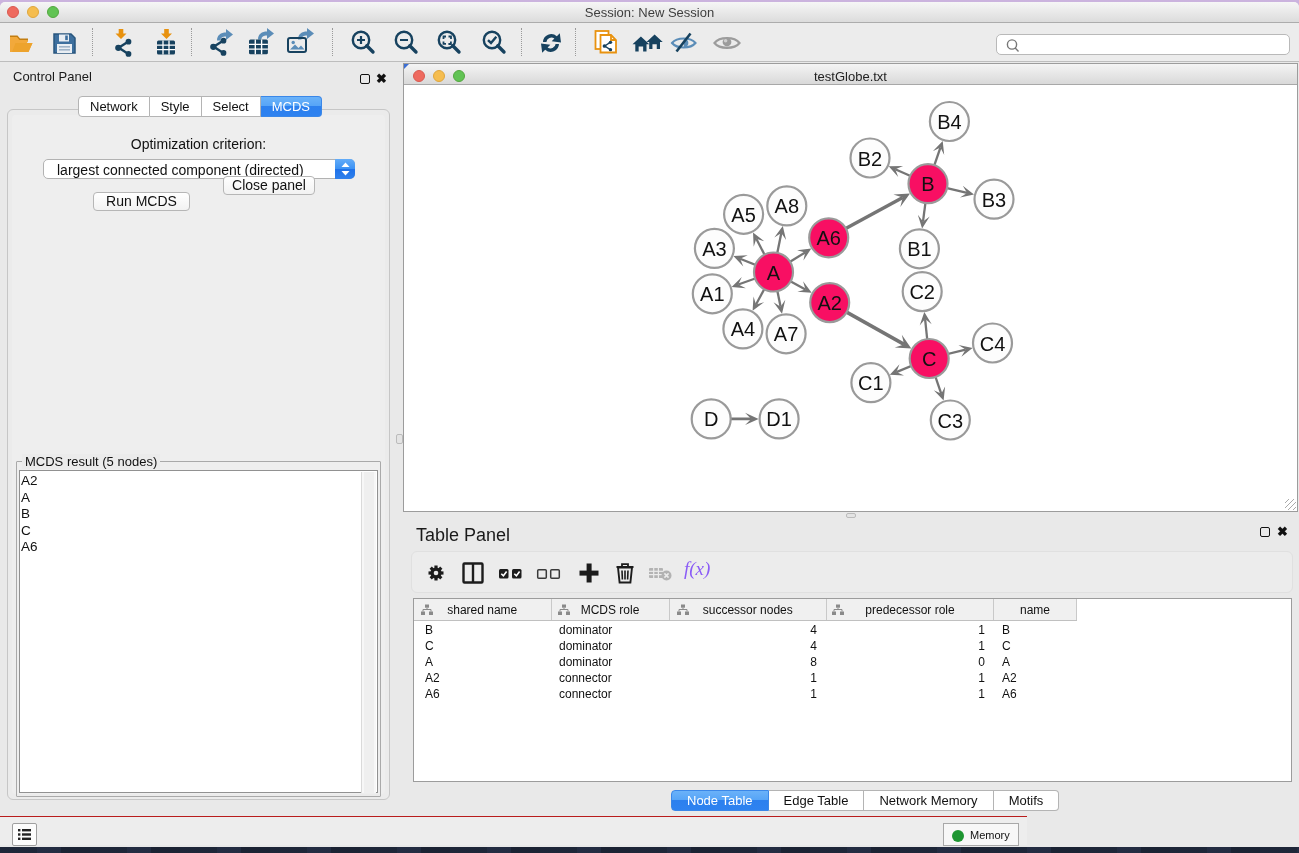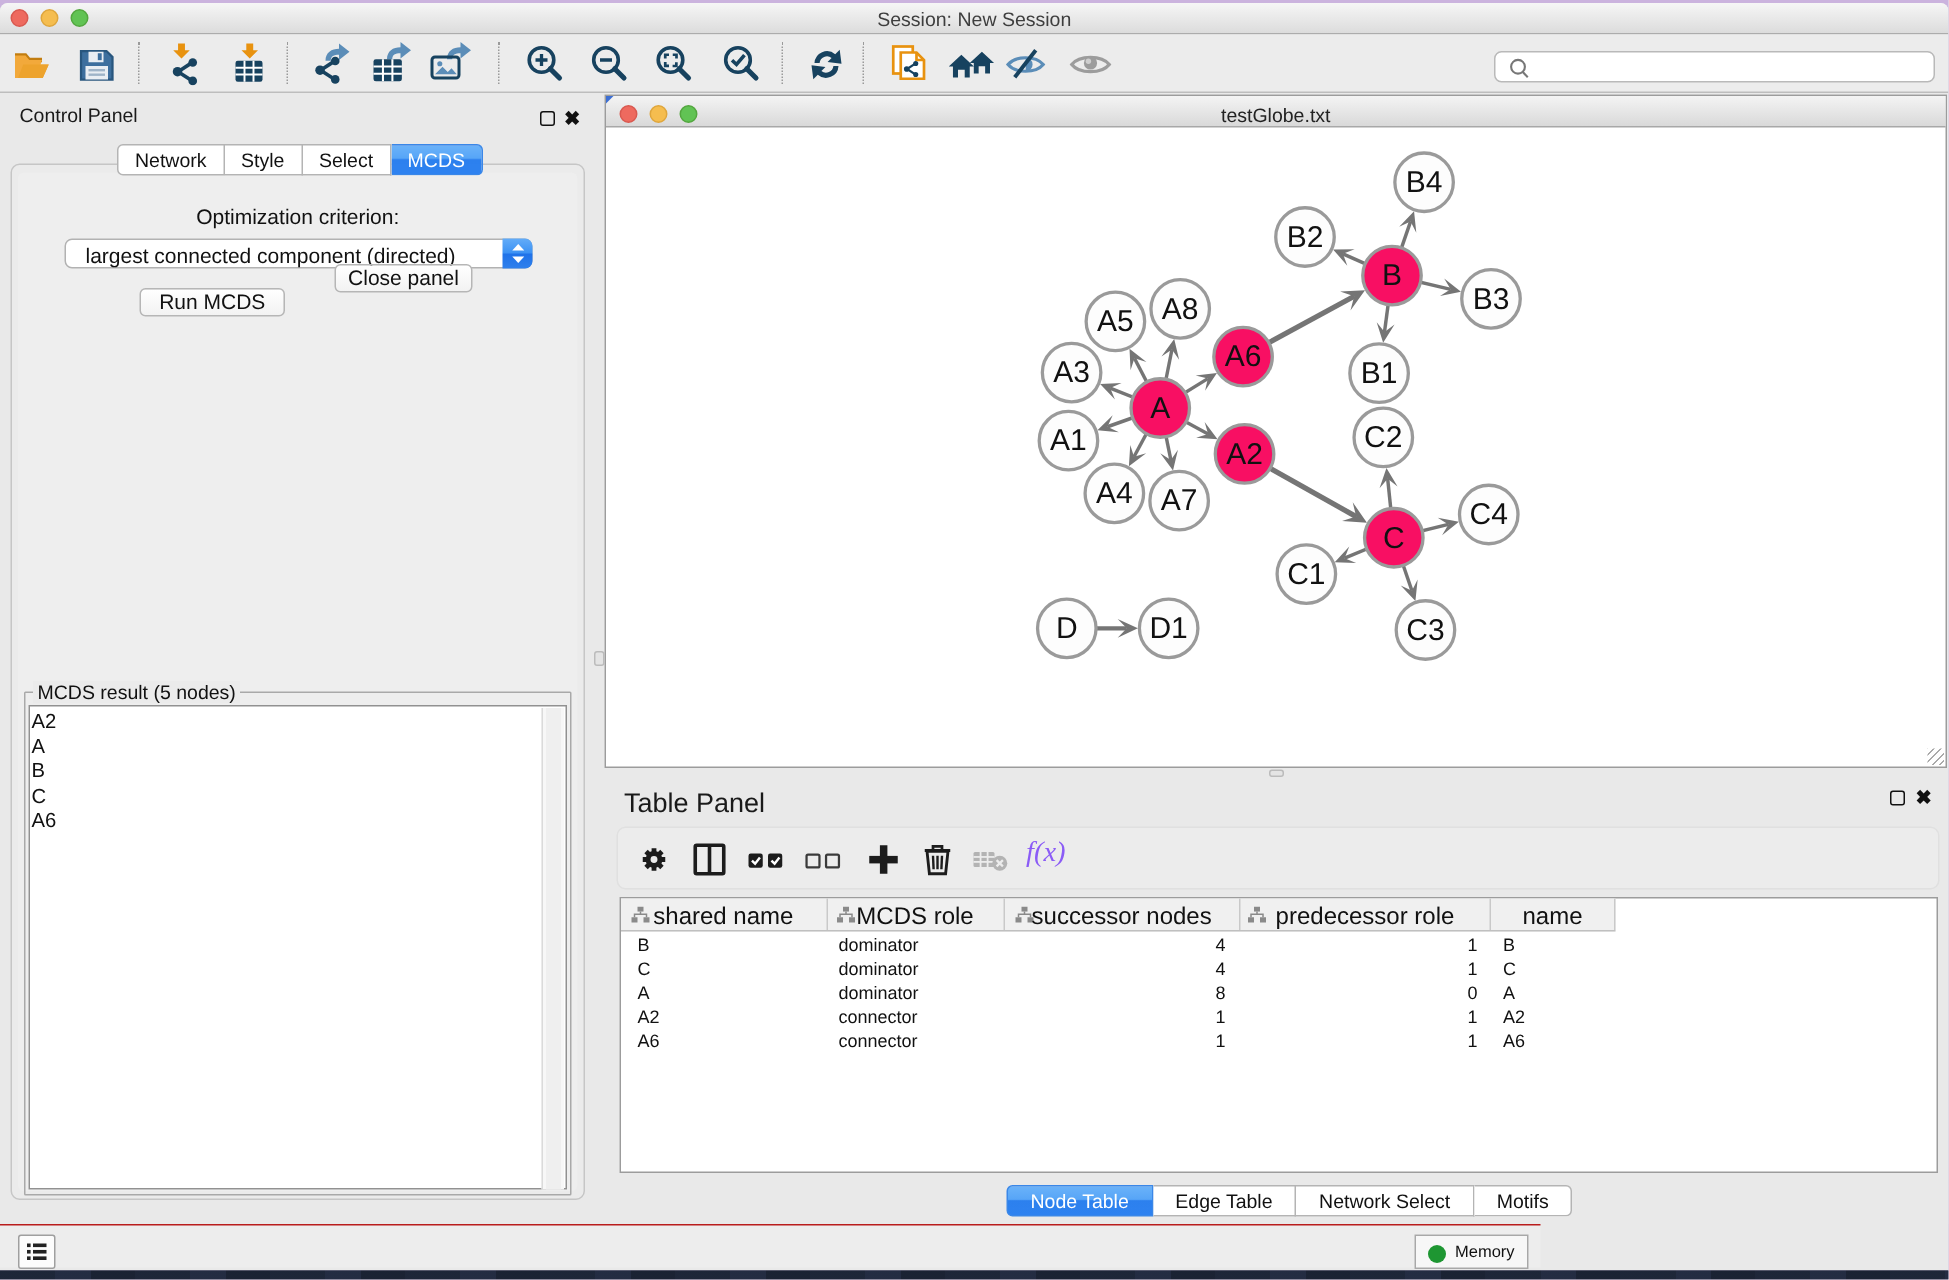--- a/index.html
+++ b/index.html
@@ -68,21 +68,21 @@
 #nw-corner { position:absolute; left:0; top:0; width:0; height:0; border-left:5px solid #3c6fd4; border-bottom:5px solid transparent; border-top:0 solid transparent; }
 #nw-grip { position:absolute; right:1px; bottom:1px; width:11px; height:11px;
   background:repeating-linear-gradient(135deg, transparent 0 2.5px, #aaa 2.5px 3.5px); }
 #split-v { position:absolute; left:396px; top:432px; width:7px; height:10px; background:#e4e4e4; border:1px solid #bbb; border-radius:2px; }
 #split-h { position:absolute; left:846px; top:511px; width:10px; height:5px; background:#e4e4e4; border:1px solid #bbb; border-radius:2px; }
 
 #tp-title { position:absolute; left:416px; top:523px; font-size:18px; color:#1a1a1a; }
 #tp-toolpanel { position:absolute; left:411px; top:549px; width:882px; height:42px; background:#ececec; border:1px solid #e0e0e0; border-radius:6px; }
 #tp-table { position:absolute; left:413px; top:596px; width:879px; height:184px; background:#fff; border:1px solid #9c9c9c; }
 #tp-header { position:absolute; left:0; top:0; height:22px; background:#f0f0f0; border-bottom:1px solid #c0c0c0; }
-.hcell { position:absolute; top:0; height:21px; border-right:1px solid #c9c9c9; font-size:16px; color:#111; }
+.hcell { position:absolute; top:0; height:21px; border-right:1px solid #c9c9c9; font-size:12px; color:#111; }
 .hcell .lbl { position:absolute; top:4px; width:100%; text-align:center; }
 .sorticon { position:absolute; top:5px; }
 .trow { position:absolute; font-size:12px; color:#111; }
 
 #bt-tabs { position:absolute; left:671px; top:788px; height:21px; display:flex; }
 .bttab { height:21px; border:1px solid #b4b4b4; border-left:none; background:#fff; color:#111; font-size:13px; line-height:20px; padding:0 15px; }
 .bttab.first { border-left:1px solid #b4b4b4; border-radius:4px 0 0 4px; }
 .bttab.last { border-radius:0 4px 4px 0; }
 .bttab.sel { background:linear-gradient(#6ab2f9,#57a5f7 45%,#2c80ee 50%,#2e82f0); color:#fff; border-color:#3a87e8; }
 </style>
@@ -517,21 +517,21 @@
 <div class="trow" style="left:588px;top:71.7px;">A2</div>
 <div class="trow" style="left:11px;top:87.60000000000001px;">A6</div>
 <div class="trow" style="left:145px;top:87.60000000000001px;">connector</div>
 <div class="trow" style="left:330px;top:87.60000000000001px;width:73px;text-align:right;">1</div>
 <div class="trow" style="left:490px;top:87.60000000000001px;width:81px;text-align:right;">1</div>
 <div class="trow" style="left:588px;top:87.60000000000001px;">A6</div>
 </div>
   <div id="bt-tabs">
     <div class="bttab sel first">Node Table</div>
     <div class="bttab">Edge Table</div>
-    <div class="bttab">Network Select</div>
+    <div class="bttab">Network Memory</div>
     <div class="bttab last">Motifs</div>
   </div>
 
   <div id="statusbar">
     <div id="sb-listbtn">
       <svg width="23" height="21" viewBox="0 0 23 21">
         <g fill="#222">
           <rect x="5" y="5" width="2.4" height="2.4"></rect>
             <rect x="9" y="5" width="9" height="2.4"></rect>
           <rect x="5" y="9.3" width="2.4" height="2.4"></rect>

